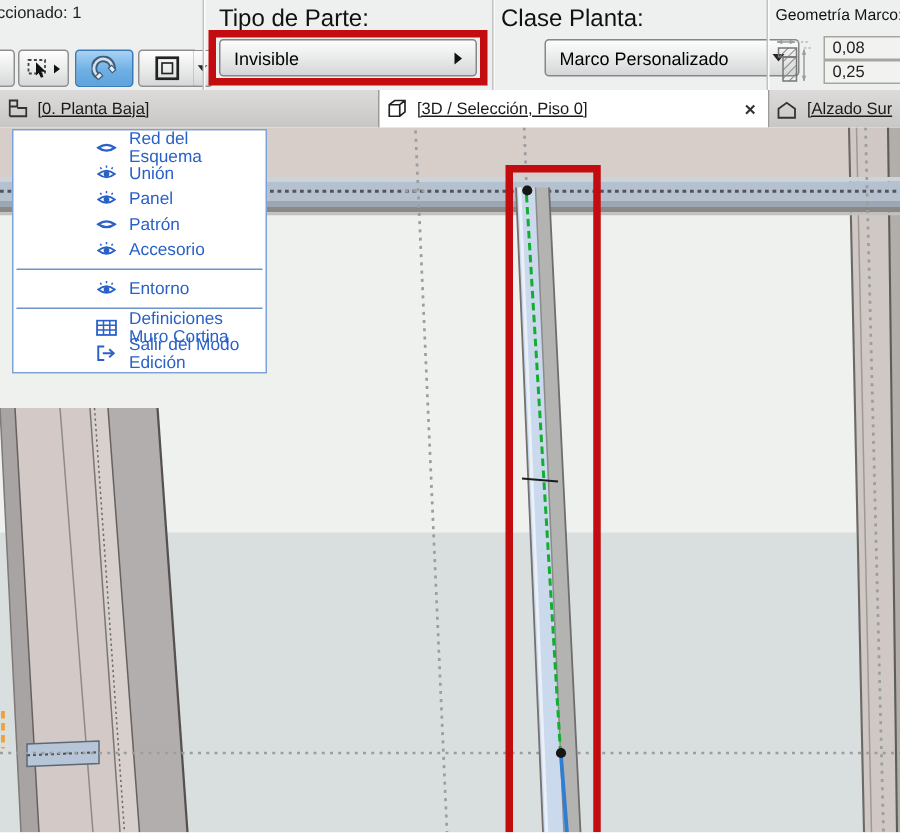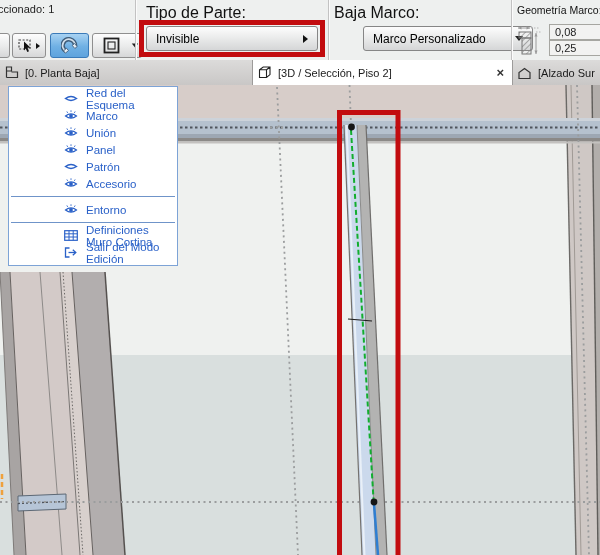--- a/index.html
+++ b/index.html
@@ -38,21 +38,21 @@
            background:#f2f2f1;font-size:11px;color:#222;display:flex;align-items:center;padding:0 5px;}
   #geom-w{top:24px;} #geom-d{top:40px;}
 
   
   #tabbar{position:absolute;left:0;top:60px;width:600px;height:25px;background:linear-gradient(#dcdbda,#c9c7c6);}
   .tab{position:absolute;top:0;height:25px;display:flex;align-items:center;gap:6px;font-size:11px;color:#1a1a1a;
        padding:0 4px;box-sizing:border-box;white-space:nowrap;overflow:hidden;}
   #tab-0{left:0;width:252px;}
   #tab-1{left:252px;width:261px;background:#fff;border-left:1px solid #9d9b9a;border-right:1px solid #9d9b9a;}
   #tab-2{left:513px;width:103px;}
-  .tab .lbl{flex:0 1 auto;overflow:hidden;}
+  .tab .lbl{flex:0 1 auto;overflow:hidden;text-decoration:underline;}
   #tab-1 .lbl{flex:1;}
   #tab-close{font-size:13px;font-weight:bold;color:#333;line-height:13px;margin-right:4px;cursor:default;}
 
   
   #scene{position:absolute;left:0;top:85px;width:600px;height:470px;}
 
   
   #ctx-menu{position:absolute;left:8px;top:86px;width:170px;box-sizing:border-box;background:#fff;
             border:1.5px solid #7da3d6;padding:3px 0 4px 0;}
   .mi{height:17px;display:flex;align-items:center;gap:8px;padding-left:7px;font-size:11.5px;color:#2a61c8;cursor:default;margin-left:48px;}
@@ -100,21 +100,21 @@
 
     <div class="tb-label" style="left:146px">Tipo de Parte:</div>
     <div id="red-box"></div>
     <div id="dd-parttype">
       <span>Invisible</span>
       <span class="tri-right"></span>
     </div>
 
     <div class="tb-sep" style="left:328px"></div>
 
-    <div class="tb-label" style="left:334px">Baja Marco:</div>
+    <div class="tb-label" style="left:334px">Clase Planta:</div>
     <div id="dd-frameclass">
       <span>Marco Personalizado</span>
       <span class="tri-down"></span>
     </div>
 
     <div class="tb-sep" style="left:511px"></div>
 
     <div class="tb-label" style="left:517px;font-size:10.5px">Geometría Marco:</div>
     <svg id="geom-icon" width="31" height="34" viewBox="0 0 31 34">
       <defs>
@@ -145,21 +145,21 @@
     <div class="tab" id="tab-0">
       <svg width="15" height="15" viewBox="0 0 15 15">
         <path d="M2.5,2 h5 v4 h-5 z M2.5,6 v6.5 M2.5,12.5 h11 v-5.5 h-6" fill="none" stroke="#333" stroke-width="1.2"></path>
       </svg>
       <span class="lbl">[0. Planta Baja]</span>
     </div>
     <div class="tab" id="tab-1">
       <svg width="15" height="15" viewBox="0 0 15 15">
         <path d="M2.5,12.5 V4.8 L6.2,2 H13 V9.6 L9.5,12.5 Z M2.5,4.8 H9.5 M9.5,4.8 V12.5 M9.5,4.8 L13,2" fill="none" stroke="#222" stroke-width="1.1"></path>
       </svg>
-      <span class="lbl">[3D / Selección, Piso 2]</span>
+      <span class="lbl">[3D / Selección, Piso 0]</span>
       <span id="tab-close">×</span>
     </div>
     <div class="tab" id="tab-2">
       <svg width="15" height="14" viewBox="0 0 15 14" style="flex:0 0 auto">
         <path d="M2,12.5 V6.5 L7.5,2.5 L13,6.5 V12.5 Z" fill="none" stroke="#333" stroke-width="1.2"></path>
       </svg>
       <span class="lbl">[Alzado Sur</span>
     </div>
   </div>
 
@@ -239,28 +239,20 @@
         <path d="M1.5,5.5 Q7,1.6 12.5,5.5 Q7,9.4 1.5,5.5 Z" fill="none" stroke="#2a61c8" stroke-width="1.5"></path>
       </svg>
       <span>Red del Esquema</span>
     </div>
     <div class="mi">
       <svg width="14" height="11" viewBox="0 0 14 11">
         <path d="M1.5,6 Q7,1.6 12.5,6 Q7,10.4 1.5,6 Z" fill="none" stroke="#2a61c8" stroke-width="1.2"></path>
         <circle cx="7" cy="6" r="1.9" fill="#2a61c8"></circle>
         <path d="M3.6,2.8 L2.9,1.5 M7,1.8 L7,0.4 M10.4,2.8 L11.1,1.5" stroke="#2a61c8" stroke-width="1"></path>
       </svg>
-      <span>Marco</span>
-    </div>
-    <div class="mi">
-      <svg width="14" height="11" viewBox="0 0 14 11">
-        <path d="M1.5,6 Q7,1.6 12.5,6 Q7,10.4 1.5,6 Z" fill="none" stroke="#2a61c8" stroke-width="1.2"></path>
-        <circle cx="7" cy="6" r="1.9" fill="#2a61c8"></circle>
-        <path d="M3.6,2.8 L2.9,1.5 M7,1.8 L7,0.4 M10.4,2.8 L11.1,1.5" stroke="#2a61c8" stroke-width="1"></path>
-      </svg>
       <span>Unión</span>
     </div>
     <div class="mi">
       <svg width="14" height="11" viewBox="0 0 14 11">
         <path d="M1.5,6 Q7,1.6 12.5,6 Q7,10.4 1.5,6 Z" fill="none" stroke="#2a61c8" stroke-width="1.2"></path>
         <circle cx="7" cy="6" r="1.9" fill="#2a61c8"></circle>
         <path d="M3.6,2.8 L2.9,1.5 M7,1.8 L7,0.4 M10.4,2.8 L11.1,1.5" stroke="#2a61c8" stroke-width="1"></path>
       </svg>
       <span>Panel</span>
     </div>

